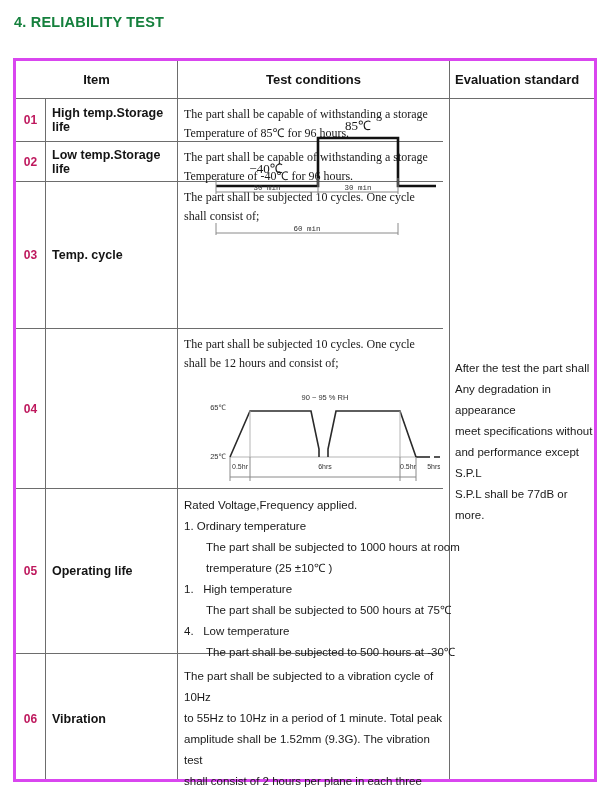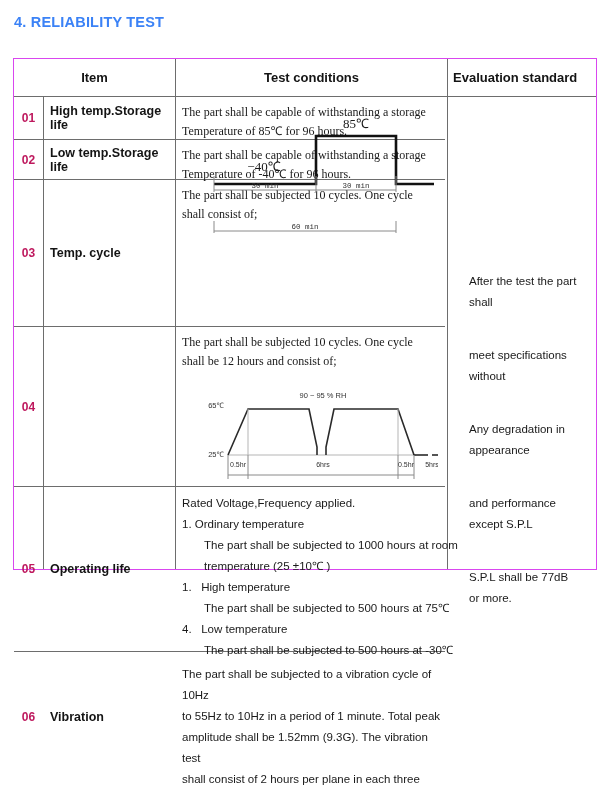--- a/index.html
+++ b/index.html
@@ -16,30 +16,30 @@
     overflow: hidden;
   }
 
   .page-title {
     position: absolute;
     left: 14px;
     top: 14px;
     font-size: 14.5px;
     font-weight: 600;
     letter-spacing: 0.2px;
-    color: #3b82f6;
+    color: #15803d;
   }
 
   .rel-table {
     position: absolute;
     left: 13px;
     top: 58px;
     width: 584px;
-    height: 512px;
-    border: 1px solid #d946ef;
+    height: 724px;
+    border: 3px solid #d946ef;
     box-sizing: border-box;
   }
 
   
   .vline {
     position: absolute;
     top: 0;
     bottom: 0;
     width: 1px;
     background: #6d6d6d;
@@ -137,21 +137,21 @@
     width: 149px;
     height: 685px;
     padding: 0 4px 0 5px;
     font-size: 11.5px;
     line-height: 21px;
     color: #191919;
     display: flex;
     flex-direction: column;
     justify-content: center;
   }
-  .eval p { margin: 16px; }
+  .eval p { margin: 0; }
 
   
   .op-line { white-space: pre; }
   .op-ind  { padding-left: 22px; }
 
   
   .diagram { position: absolute; }
   .diagram svg { display: block; }
 
   .temp-cycle-diagram { left: 162px; top: 49px; }
@@ -283,19 +283,19 @@
   <div class="cell cond sans r6" style="padding-top:12px;">
     <div>The part shall be subjected to a vibration cycle of 10Hz</div>
     <div>to 55Hz to 10Hz in a period of 1 minute. Total peak</div>
     <div>amplitude shall be 1.52mm (9.3G). The vibration test</div>
     <div>shall consist of 2 hours per plane in each three mutually</div>
 
   </div>
 
   <div class="cell eval">
     <p>After the test the part shall</p>
+    <p>Any degradation in appearance</p>
     <p>meet specifications without</p>
-    <p>Any degradation in appearance</p>
     <p>and performance except S.P.L</p>
     <p>S.P.L shall be 77dB or more.</p>
   </div>
 
 </div>
 
 </body></html>

